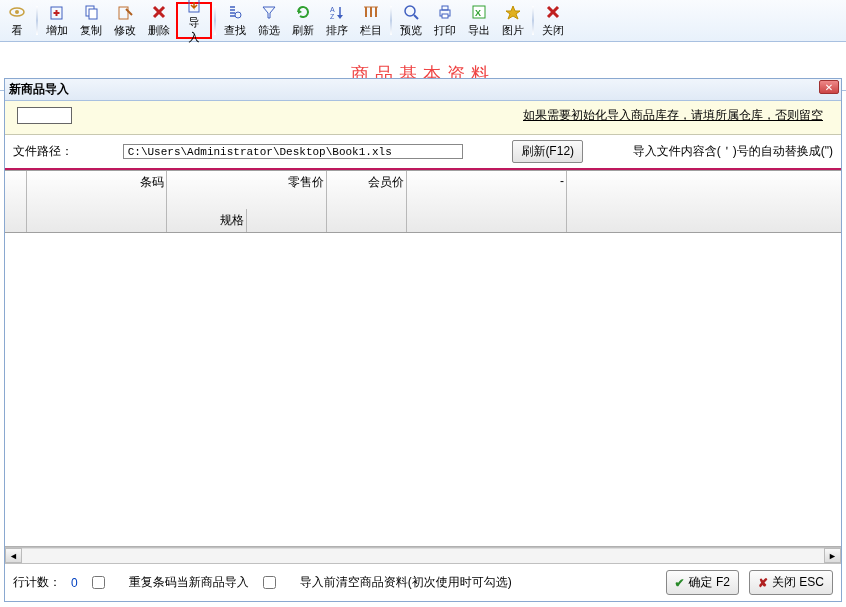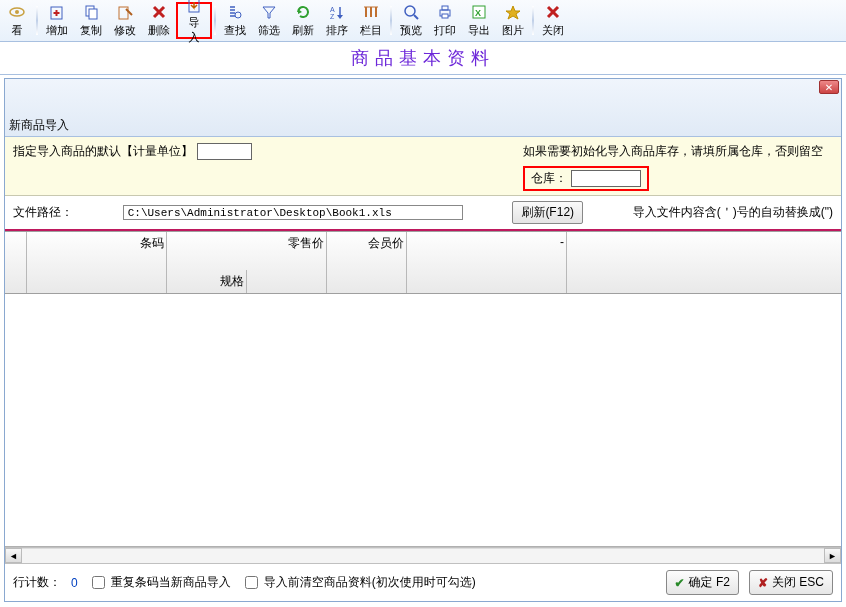--- a/index.html
+++ b/index.html
@@ -31,44 +31,44 @@
   }
   .tb-item.active { border: 2px solid red; padding: 16px; align-items: center; }
   .tb-icon { width: 18px; height: 18px; display: flex; align-items: center; justify-content: center; }
   .tb-label { font-size: 11px; margin-top: 2px; color: #000; }
   .tb-sep { width: 2px; background: linear-gradient(#fff, #c0d0e8, #fff); margin: 4px 2px; }
   .page-title {
     text-align: center;
     font-size: 18px;
     font-family: SimSun, serif;
     letter-spacing: 6px;
-    padding: 4px 0 4px;
+    padding: 20px 0 4px;
     border-bottom: 1px solid #a8c0e0;
-    color: #6d28d9;
+    color: #ef4444;
   }
   .dlg {
     position: absolute;
     left: 4px;
     top: 78px;
     width: 838px;
     height: 524px;
     border: 1px solid #8aa8d0;
     background: #fff;
     display: flex;
     flex-direction: column;
   }
   .dlg-titlebar {
     background: linear-gradient(#f0f5fc, #e0eaf6);
     border-bottom: 1px solid #a8c0e0;
     padding: 2px 4px;
     display: flex;
     align-items: center;
     position: relative;
   }
-  .dlg-title { font-weight: normal; color: #000; margin-top: 36px; }
+  .dlg-title { font-weight: bold; color: #000; }
   .dlg-close {
     position: absolute;
     right: 2px;
     top: 1px;
     width: 20px;
     height: 14px;
     background: linear-gradient(#e88,#c44);
     color: #fff;
     font-size: 10px;
     text-align: center;
@@ -159,21 +159,21 @@
   }
   .sc-btn { width: 17px; height: 15px; background: linear-gradient(#f8f8f8,#ddd); border: 1px solid #bbb; display:flex;align-items:center;justify-content:center;font-size:9px;cursor:pointer; }
   .sc-track { flex:1; background:#f4f4f4; height:15px; border-top:1px solid #ddd; }
   .footer {
     padding: 6px 8px;
     display: flex;
     align-items: center;
     gap: 10px;
   }
   .footer .spacer { flex: 1; }
-  .chk { display:flex; align-items:center; gap:3px; }
+  .chk { display:flex; align-items:center; gap:21px; }
   .chk input { width:13px; height:13px; }
   .ok-btn, .cancel-btn {
     display: flex; align-items:center; gap:4px;
     border: 1px solid #888;
     background: linear-gradient(#fdfdfd,#e6e6e6);
     padding: 3px 8px;
     border-radius: 3px;
     cursor: pointer;
   }
   .green { color:#2a8a2a; font-weight:bold; }
@@ -349,30 +349,25 @@
 <div class="dlg">
   <div class="dlg-titlebar">
     <span class="dlg-title">新商品导入</span>
     <span class="dlg-close">✕</span>
   </div>
 
   <div class="form-area">
     <div style="display:flex; justify-content:space-between; align-items:flex-start;">
       <div>
         <div class="form-row">
-          <label>指定导入商品的默认【计量单位】</label>
           <input class="txt-input" style="width: 55px; margin-left: 4px;" value="">
         </div>
       </div>
-      <div style="text-align:left; padding-right:10px;">
+      <div style="text-align:left; padding-right:10px;text-decoration:underline;">
         <div class="hint" style="margin-bottom:6px;">如果需要初始化导入商品库存，请填所属仓库，否则留空</div>
-        <span class="wh-hl">
-          <label>仓库：</label>
-          <input class="txt-input" style="width: 70px;" value="">
-        </span>
       </div>
     </div>
   </div>
 
   <div class="path-area">
     <span>文件路径：</span>
     <input class="path-input" value="C:\Users\Administrator\Desktop\Book1.xls" style="">
     <button class="btn">刷新(F12)</button>
     <span class="hint">导入文件内容含(＇)号的自动替换成(")</span>
   </div>

